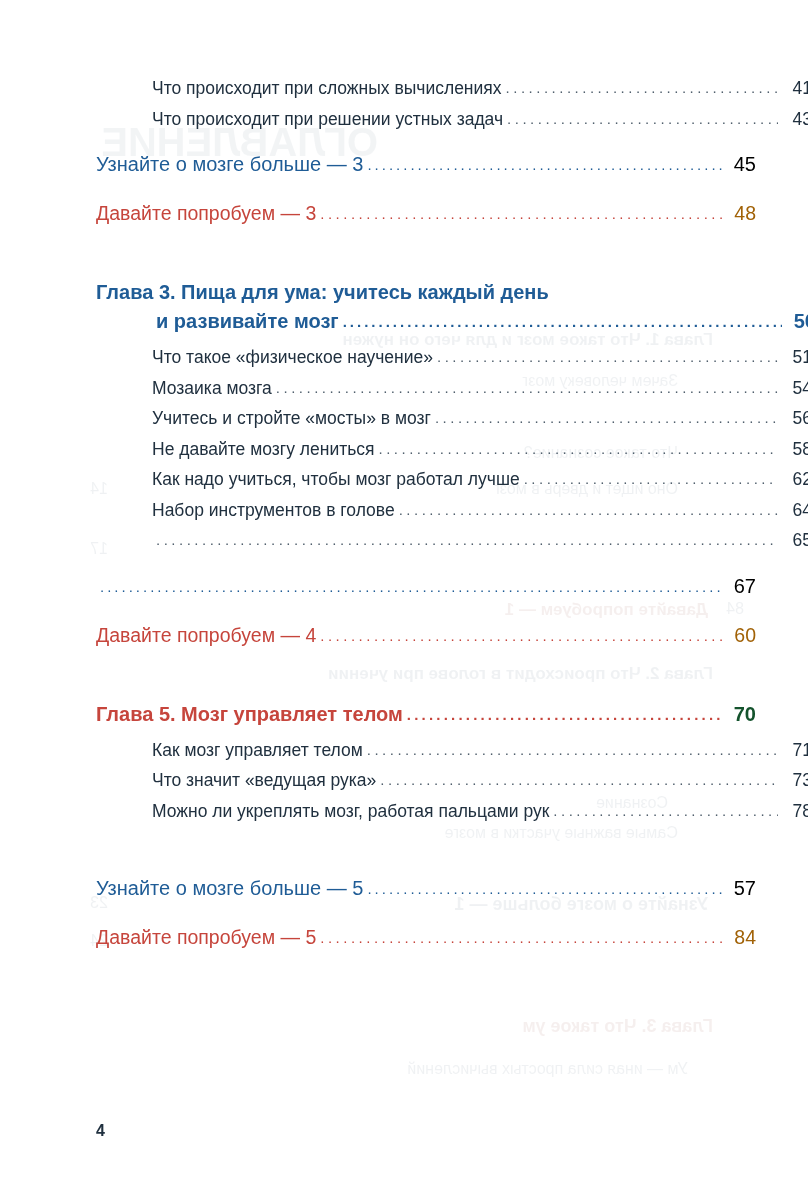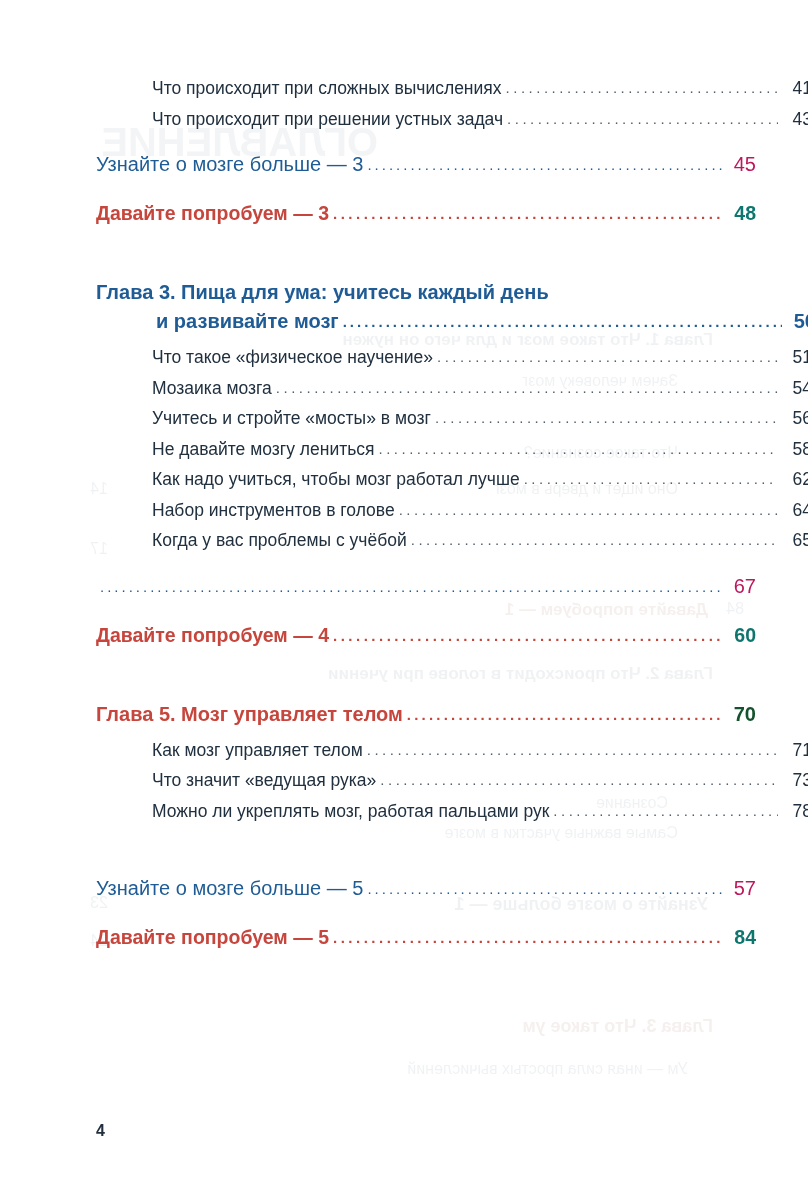--- a/index.html
+++ b/index.html
@@ -81,31 +81,31 @@
   .sub .pg { color: #20303f; font-size: 17.5px; }
 
   
   .blue {
     font-size: 20px;
     font-weight: normal;
     color: #1f5c96;
     padding-left: 0;
   }
   .blue .dots { color: #1f5c96; letter-spacing: 3px; }
-  .blue .pg { color: #be185d; }
+  .blue .pg { color: #000000; }
 
   
   .red {
     font-size: 19.5px;
-    font-weight: bold;
+    font-weight: normal;
     color: #c6453c;
     padding-left: 0;
   }
   .red .dots { color: #c6453c; letter-spacing: 3.5px; }
-  .red .pg { color: #0f766e; }
+  .red .pg { color: #a16207; }
 
   
   .chapter {
     font-size: 20px;
     font-weight: bold;
     color: #1f5c96;
   }
   .chapter .l1 { margin-bottom: 6px; }
   .chapter .l2 { padding-left: 60px; }
   .chapter .dots { color: #1f5c96; letter-spacing: 3px; }
@@ -214,21 +214,20 @@
         <span class="lbl">Как надо учиться, чтобы мозг работал лучше</span>
         <span class="dots">........................................................................................................................</span>
         <span class="pg">62</span>
       </div>
       <div class="row sub">
         <span class="lbl">Набор инструментов в голове</span>
         <span class="dots">........................................................................................................................</span>
         <span class="pg">64</span>
       </div>
       <div class="row sub">
-        <span class="lbl">Когда у вас проблемы с учёбой</span>
         <span class="dots">........................................................................................................................</span>
         <span class="pg">65</span>
       </div>
       <div class="gap-s"></div>
       <div class="row blue">
         <span class="dots">........................................................................................................................</span>
         <span class="pg">67</span>
       </div>
       <div class="gap-m"></div>
       <div class="row red">

